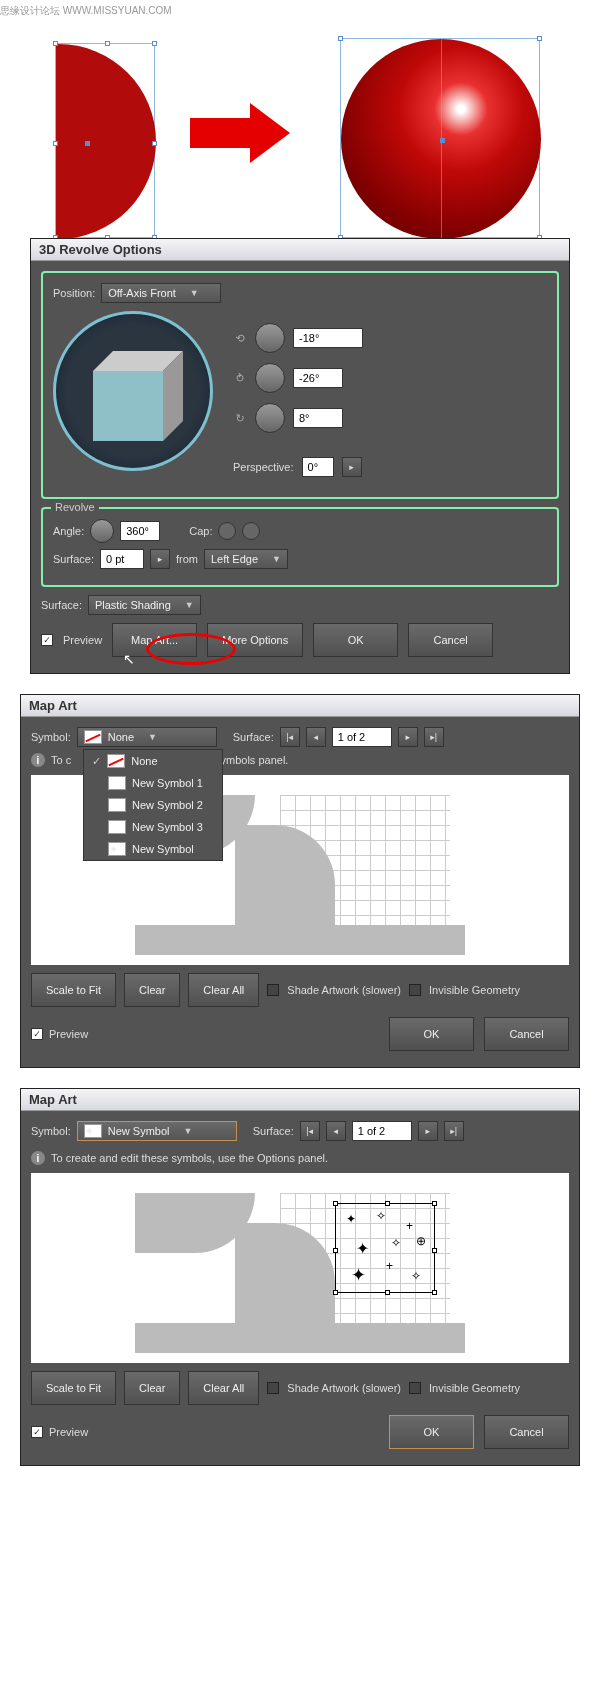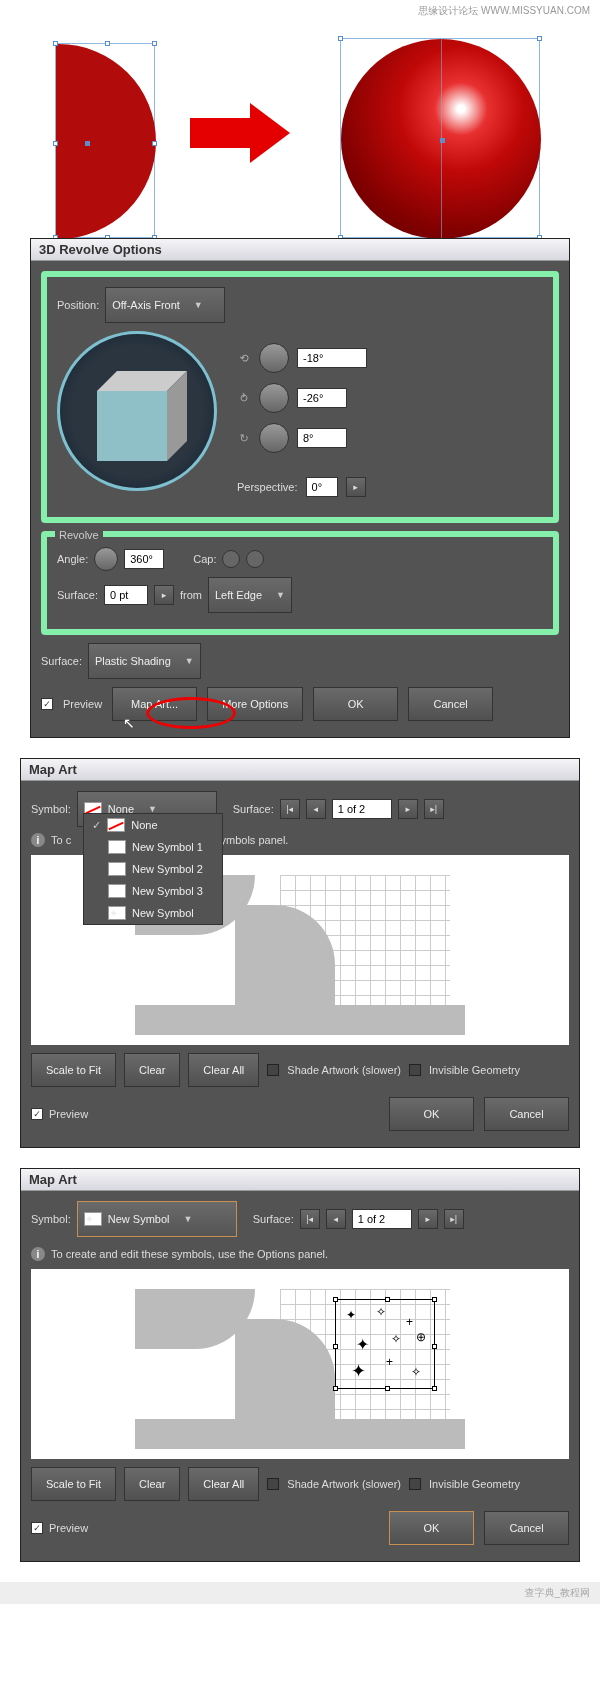--- a/index.html
+++ b/index.html
@@ -1,18 +1,18 @@
 <!DOCTYPE html>
 <html><head>
 <meta charset="utf-8">
 <style>
 * { box-sizing: border-box; margin: 0; padding: 0; font-family: Tahoma, Arial, sans-serif; }
 body { background: #fff; width: 600px; }
 .page { width: 600px; margin: 0 auto; }
-.watermark { text-align: right; font-size: 10px; color: #999; padding: 4px 10px 0 0; }
+.watermark { font-size: 10px; color: #999; padding: 4px 10px 0 0; }
 .bottom-watermark { text-align: right; font-size: 10px; color: #aaa; padding: 4px 10px; background: #eee; }
 
 
 .top-illustration { height: 210px; position: relative; background: #fff; padding: 10px; }
 .shape-box { position: absolute; border: 1px solid #8fb8e0; }
 .half-circle-box { left: 55px; top: 25px; width: 100px; height: 195px; }
 .half-circle { width: 100px; height: 195px; background: #b20b0b; border-radius: 0 100px 100px 0; }
 .anchor-sq { position: absolute; width: 5px; height: 5px; background: #fff; border: 1px solid #5a8ed0; }
 .arrow-body { position: absolute; left: 190px; top: 100px; width: 60px; height: 30px; background: #e50000; }
 .arrow-head { position: absolute; left: 250px; top: 85px; width: 0; height: 0; border-top: 30px solid transparent; border-bottom: 30px solid transparent; border-left: 40px solid #e50000; }
@@ -20,26 +20,26 @@
 .sphere { width: 200px; height: 200px; border-radius: 50%; background: radial-gradient(circle at 60% 35%, #fff 2%, #e83030 15%, #c00808 35%, #800000 70%, #5a0000 100%); position: relative; }
 .sphere-line { position: absolute; left: 50%; top: 0; width: 1px; height: 100%; background: rgba(130,170,210,0.6); }
 
 
 .dialog { margin: 10px auto 20px auto; width: 540px; background: #535353; border: 1px solid #222; position: relative; }
 .dialog-wide { width: 560px; }
 .titlebar { background: linear-gradient(#f5f5f7, #d8d8e0); height: 22px; padding: 3px 8px; font-size: 13px; font-weight: bold; color: #333; border-bottom: 1px solid #999; }
 .panel-body { padding: 10px; color: #ccc; font-size: 11px; }
 .row { display: flex; align-items: center; margin-bottom: 6px; gap: 6px; }
 .label { color: #ddd; font-size: 11px; }
-.dropdown { display: inline-flex; align-items: center; background: linear-gradient(#6a6a6a,#555); border: 1px solid #333; height: 36px; padding: 0 6px; color: #eee; font-size: 11px; position: relative; gap: 6px; }
+.dropdown { display: inline-flex; align-items: center; background: linear-gradient(#6a6a6a,#555); border: 1px solid #333; height: 20px; padding: 0 6px; color: #eee; font-size: 11px; position: relative; gap: 6px; }
 .dropdown .caret { margin-left: 8px; font-size: 9px; color: #ccc; }
 .input-field { background: #fff; color: #000; border: 1px solid #333; height: 20px; padding: 0 5px; font-size: 11px; display: inline-flex; align-items: center; }
 .btn { background: linear-gradient(#6a6a6a,#505050); border: 1px solid #333; color: #eee; font-size: 11px; height: 22px; padding: 16px 14px; display: inline-flex; align-items: center; justify-content: center; cursor: pointer; }
 .btn-wide { min-width: 85px; }
-.group-box { border: 6px solid #86efac; border-radius: 4px; padding: 10px; margin-bottom: 8px; position: relative; }
+.group-box { border: 2px solid #86efac; border-radius: 4px; padding: 10px; margin-bottom: 8px; position: relative; }
 .group-title { position: absolute; top: -8px; left: 8px; background: #535353; padding: 0 4px; font-size: 11px; color: #ccc; }
 .rot-dial { width: 30px; height: 30px; border-radius: 50%; background: linear-gradient(#999,#666); border: 1px solid #333; position: relative; }
 .cube-preview { width: 160px; height: 160px; border-radius: 50%; background: radial-gradient(circle,#2a3540 60%,#0a1a2a 100%); border: 3px solid #7dc0d0; display: flex; align-items: center; justify-content: center; }
 .cube { width: 80px; height: 80px; position: relative; transform: translateY(5px); }
 .cube-face { position: absolute; }
 .cube-front { width: 70px; height: 70px; background: #8fc0c8; left: 0; top: 15px; }
 .cube-top { width: 70px; height: 20px; background: #ccc; transform: skewX(-45deg); left: 10px; top: -5px; }
 .cube-side { width: 20px; height: 70px; background: #999; transform: skewY(-45deg); left: 70px; top: 5px; }
 .rot-row { display: flex; align-items: center; gap: 8px; margin-bottom: 10px; }
 .rot-icon { width: 14px; display: flex; justify-content: center; color: #aaa; }
@@ -338,14 +338,13 @@
         <span class="label">Preview</span>
       </div>
       <div style="display:flex;gap:10px">
         <span class="btn btn-wide ok-highlight">OK</span>
         <span class="btn btn-wide">Cancel</span>
       </div>
     </div>
   </div>
 </div>
 
-<div class="bottom-watermark">查字典_教程网</div>
 </div>
 
 </body></html>

